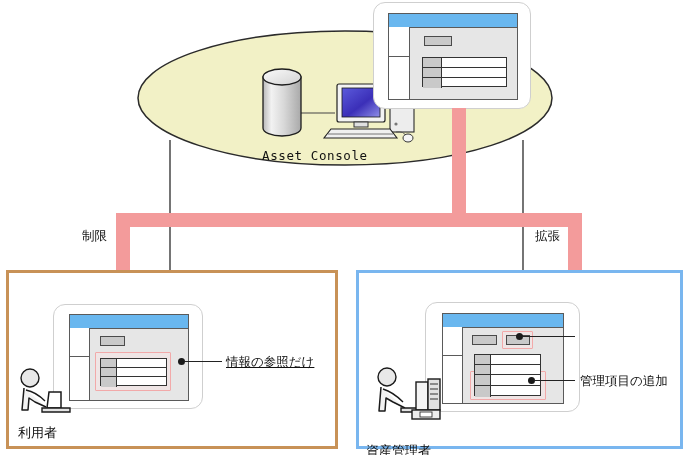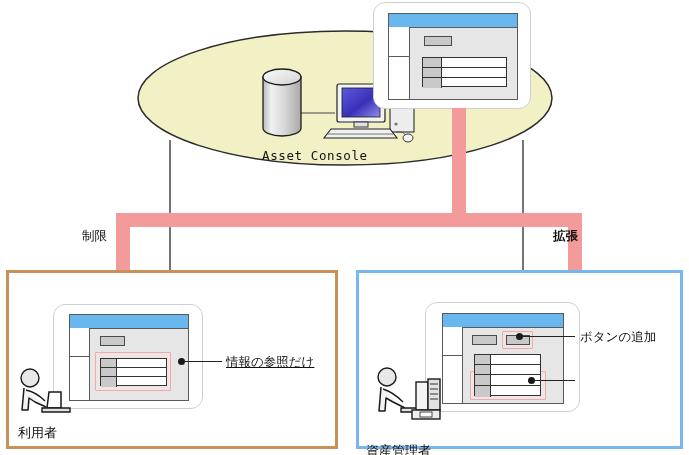--- a/index.html
+++ b/index.html
@@ -36,21 +36,21 @@
 
   
   .arrow-label {
     position: absolute;
     font-size: 12.5px;
     color: #111111;
     white-space: nowrap;
     margin-top: 12px;
   }
   #label-restrict { left: 82px; top: 216px; }
-  #label-extend   { left: 553px; top: 216px; font-weight: bold; }
+  #label-extend   { left: 535px; top: 216px; }
 
   
   .role-box {
     position: absolute;
     box-sizing: border-box;
     background: #ffffff;
   }
   #box-user {
     left: 6px; top: 270px;
     width: 332px; height: 179px;
@@ -315,24 +315,24 @@
         </div>
         <div class="win-row" style="top:31px; height:11px;">
           <div class="win-rowhead" style="width:15px;"></div>
         </div>
       </div>
     </div>
   </div>
 
   <div class="callout-dot" style="left:516px; top:333px;"></div>
   <div class="callout-line" style="left:523px; top:336px; width:52px;"></div>
-  <div class="callout-text" style="left:580px; top:329px;">ボタンの追加</div>
 
   <div class="callout-dot" style="left:528px; top:377px;"></div>
   <div class="callout-line" style="left:535px; top:380px; width:40px;"></div>
+  <div class="callout-text" style="left:580px; top:373px;">管理項目の追加</div>
 
   <svg class="people-svg" style="left:368px; top:366px; width:95px; height:56px;" viewBox="0 0 95 56">
     <circle cx="19" cy="11" r="9" fill="#e8e8e8" stroke="#1a1a1a" stroke-width="1.4"></circle>
     <path d="M13 21 L11 45 L17 45 L18 32 L25 36 L37 42" fill="#f2f2f2" stroke="#1a1a1a" stroke-width="1.5" stroke-linejoin="round"></path>
     <path d="M15 23 Q25 26 35 36" fill="none" stroke="#1a1a1a" stroke-width="1.4"></path>
     <path d="M33 42 L60 42 L60 46 L33 46 Z" fill="#e3e3e3" stroke="#1a1a1a" stroke-width="1.4"></path>
     <rect x="48" y="16" width="12" height="28" fill="#f4f4f4" stroke="#1a1a1a" stroke-width="1.4"></rect>
     <rect x="60" y="13" width="12" height="31" fill="#e2e2e2" stroke="#1a1a1a" stroke-width="1.4"></rect>
     <line x1="62" y1="18" x2="70" y2="18" stroke="#333" stroke-width="1"></line>
     <line x1="62" y1="23" x2="70" y2="23" stroke="#333" stroke-width="1"></line>

